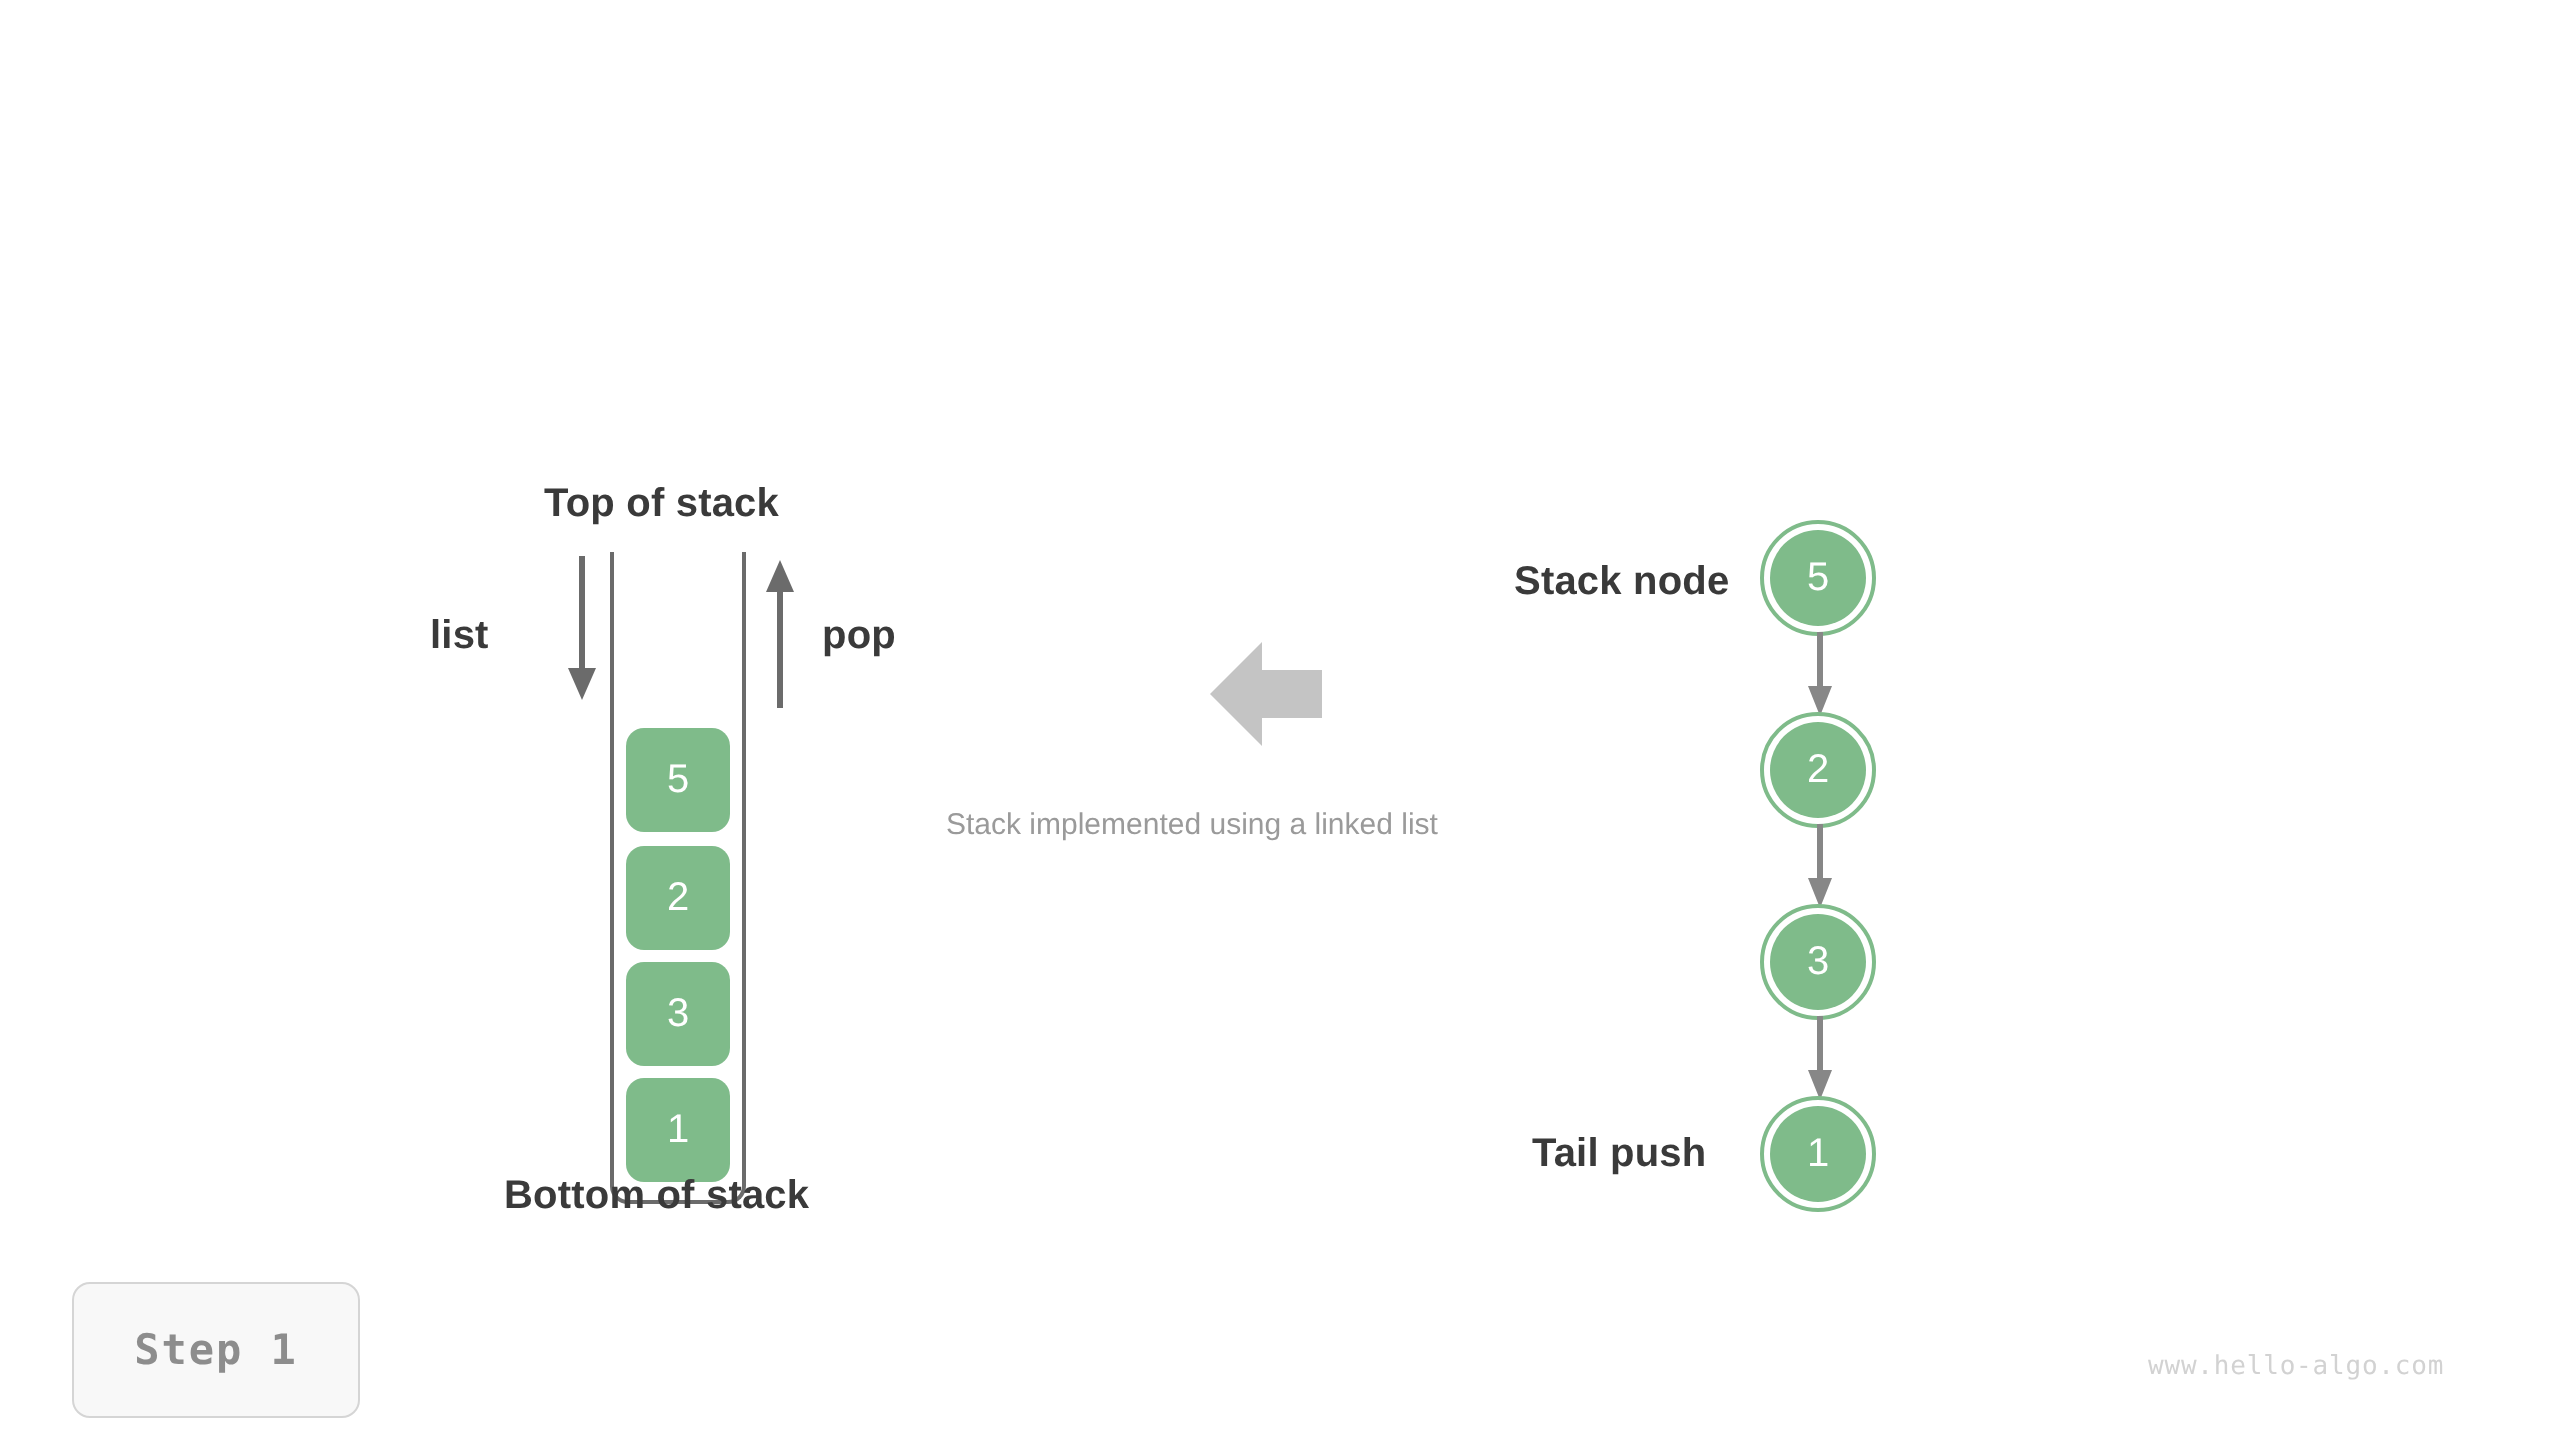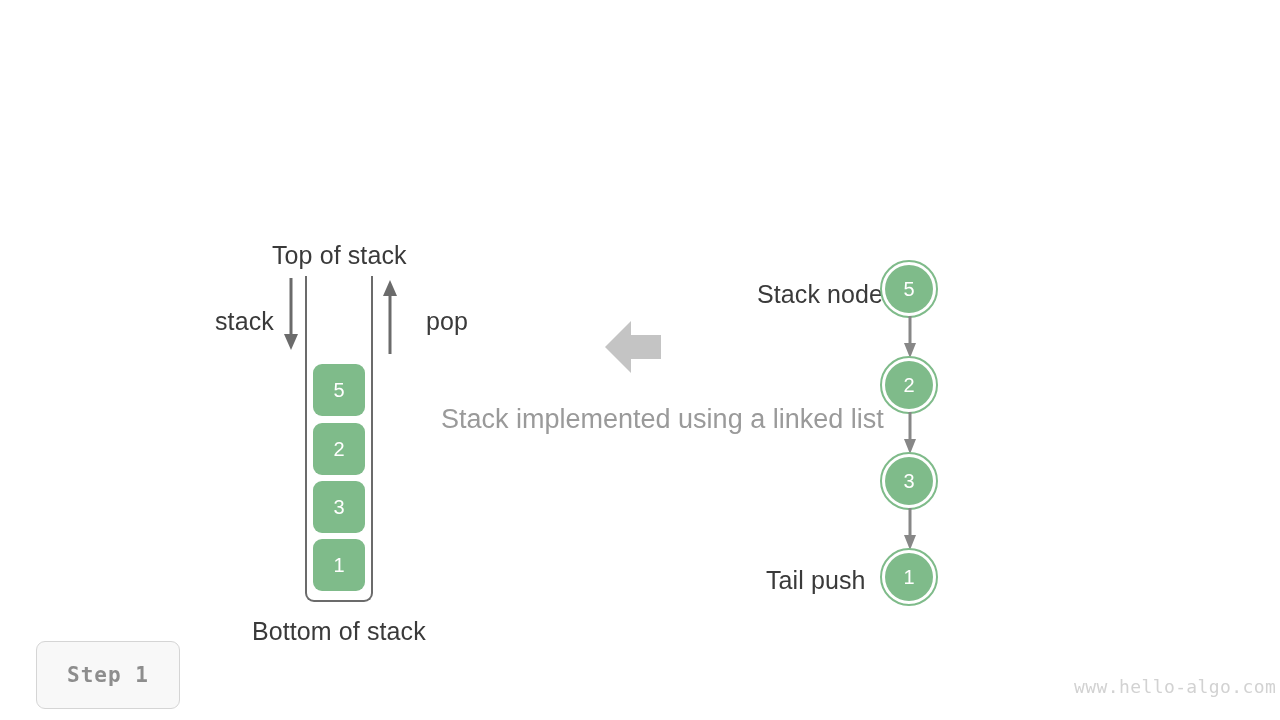--- a/index.html
+++ b/index.html
@@ -16,33 +16,34 @@
     width: 1280px;
     height: 720px;
     background: #ffffff;
     overflow: hidden;
   }
 
   
   .bold-label {
     position: absolute;
     font-family: "Liberation Sans", sans-serif;
-    font-weight: normal;
-    font-size: 25px;
+    font-weight: bold;
+    font-size: 20px;
     color: #3a3a3a;
     white-space: nowrap;
     letter-spacing: 0.1px;
   }
   .caption {
     position: absolute;
     font-family: "Liberation Sans", sans-serif;
-    font-size: 27px;
+    font-size: 15px;
     font-weight: normal;
     color: #9a9a9a;
     white-space: nowrap;
+    margin-left: 32px;
   }
 
   
   #stack-container {
     position: absolute;
     left: 305px;
     top: 276px;
     width: 68px;
     height: 326px;
     border-left: 2px solid #6b6b6b;
@@ -140,55 +141,55 @@
     letter-spacing: 1px;
     box-sizing: border-box;
   }
 
   
   #watermark {
     position: absolute;
     left: 1074px;
     top: 676px;
     font-family: "DejaVu Sans Mono", monospace;
-    font-size: 18px;
+    font-size: 13px;
     color: #d2d2d2;
     letter-spacing: 0.4px;
     white-space: nowrap;
   }
 </style>
 </head>
 <body>
 
 <div id="canvas">
 
   <div class="bold-label" style="left:272px; top:241px;">Top of stack</div>
 
-  <div class="bold-label" style="left:215px; top:307px;">stack</div>
-
-  <div class="bold-label" style="left:426px; top:307px;">pop</div>
+  <div class="bold-label" style="left:215px; top:307px;">list</div>
+
+  <div class="bold-label" style="left:411px; top:307px;">pop</div>
 
   <svg class="stack-arrow" style="left:279px; top:276px;" width="24" height="78">
     <line x1="12" y1="2" x2="12" y2="62" stroke="#6b6b6b" stroke-width="3"></line>
     <polygon points="12,74 5,58 19,58" fill="#6b6b6b"></polygon>
   </svg>
 
   <svg class="stack-arrow" style="left:378px; top:278px;" width="24" height="78">
     <polygon points="12,2 5,18 19,18" fill="#6b6b6b"></polygon>
     <line x1="12" y1="14" x2="12" y2="76" stroke="#6b6b6b" stroke-width="3"></line>
   </svg>
 
   <div id="stack-container"></div>
 
   <div class="stack-cell" style="top:364px;">5</div>
   <div class="stack-cell" style="top:423px;">2</div>
   <div class="stack-cell" style="top:481px;">3</div>
   <div class="stack-cell" style="top:539px;">1</div>
 
-  <div class="bold-label" style="left:252px; top:617px;">Bottom of stack</div>
+  <div class="bold-label" style="left:252px; top:587px;">Bottom of stack</div>
 
   <svg id="transform-arrow" width="60" height="60">
     <polygon points="2,29 28,3 28,17 58,17 58,41 28,41 28,55" fill="#c4c4c4"></polygon>
   </svg>
 
   <div class="caption" style="left:441px; top:404px;">Stack implemented using a linked list</div>
 
   <div class="bold-label" style="left:757px; top:280px;">Stack node</div>
 
   <div class="bold-label" style="left:766px; top:566px;">Tail push</div>

